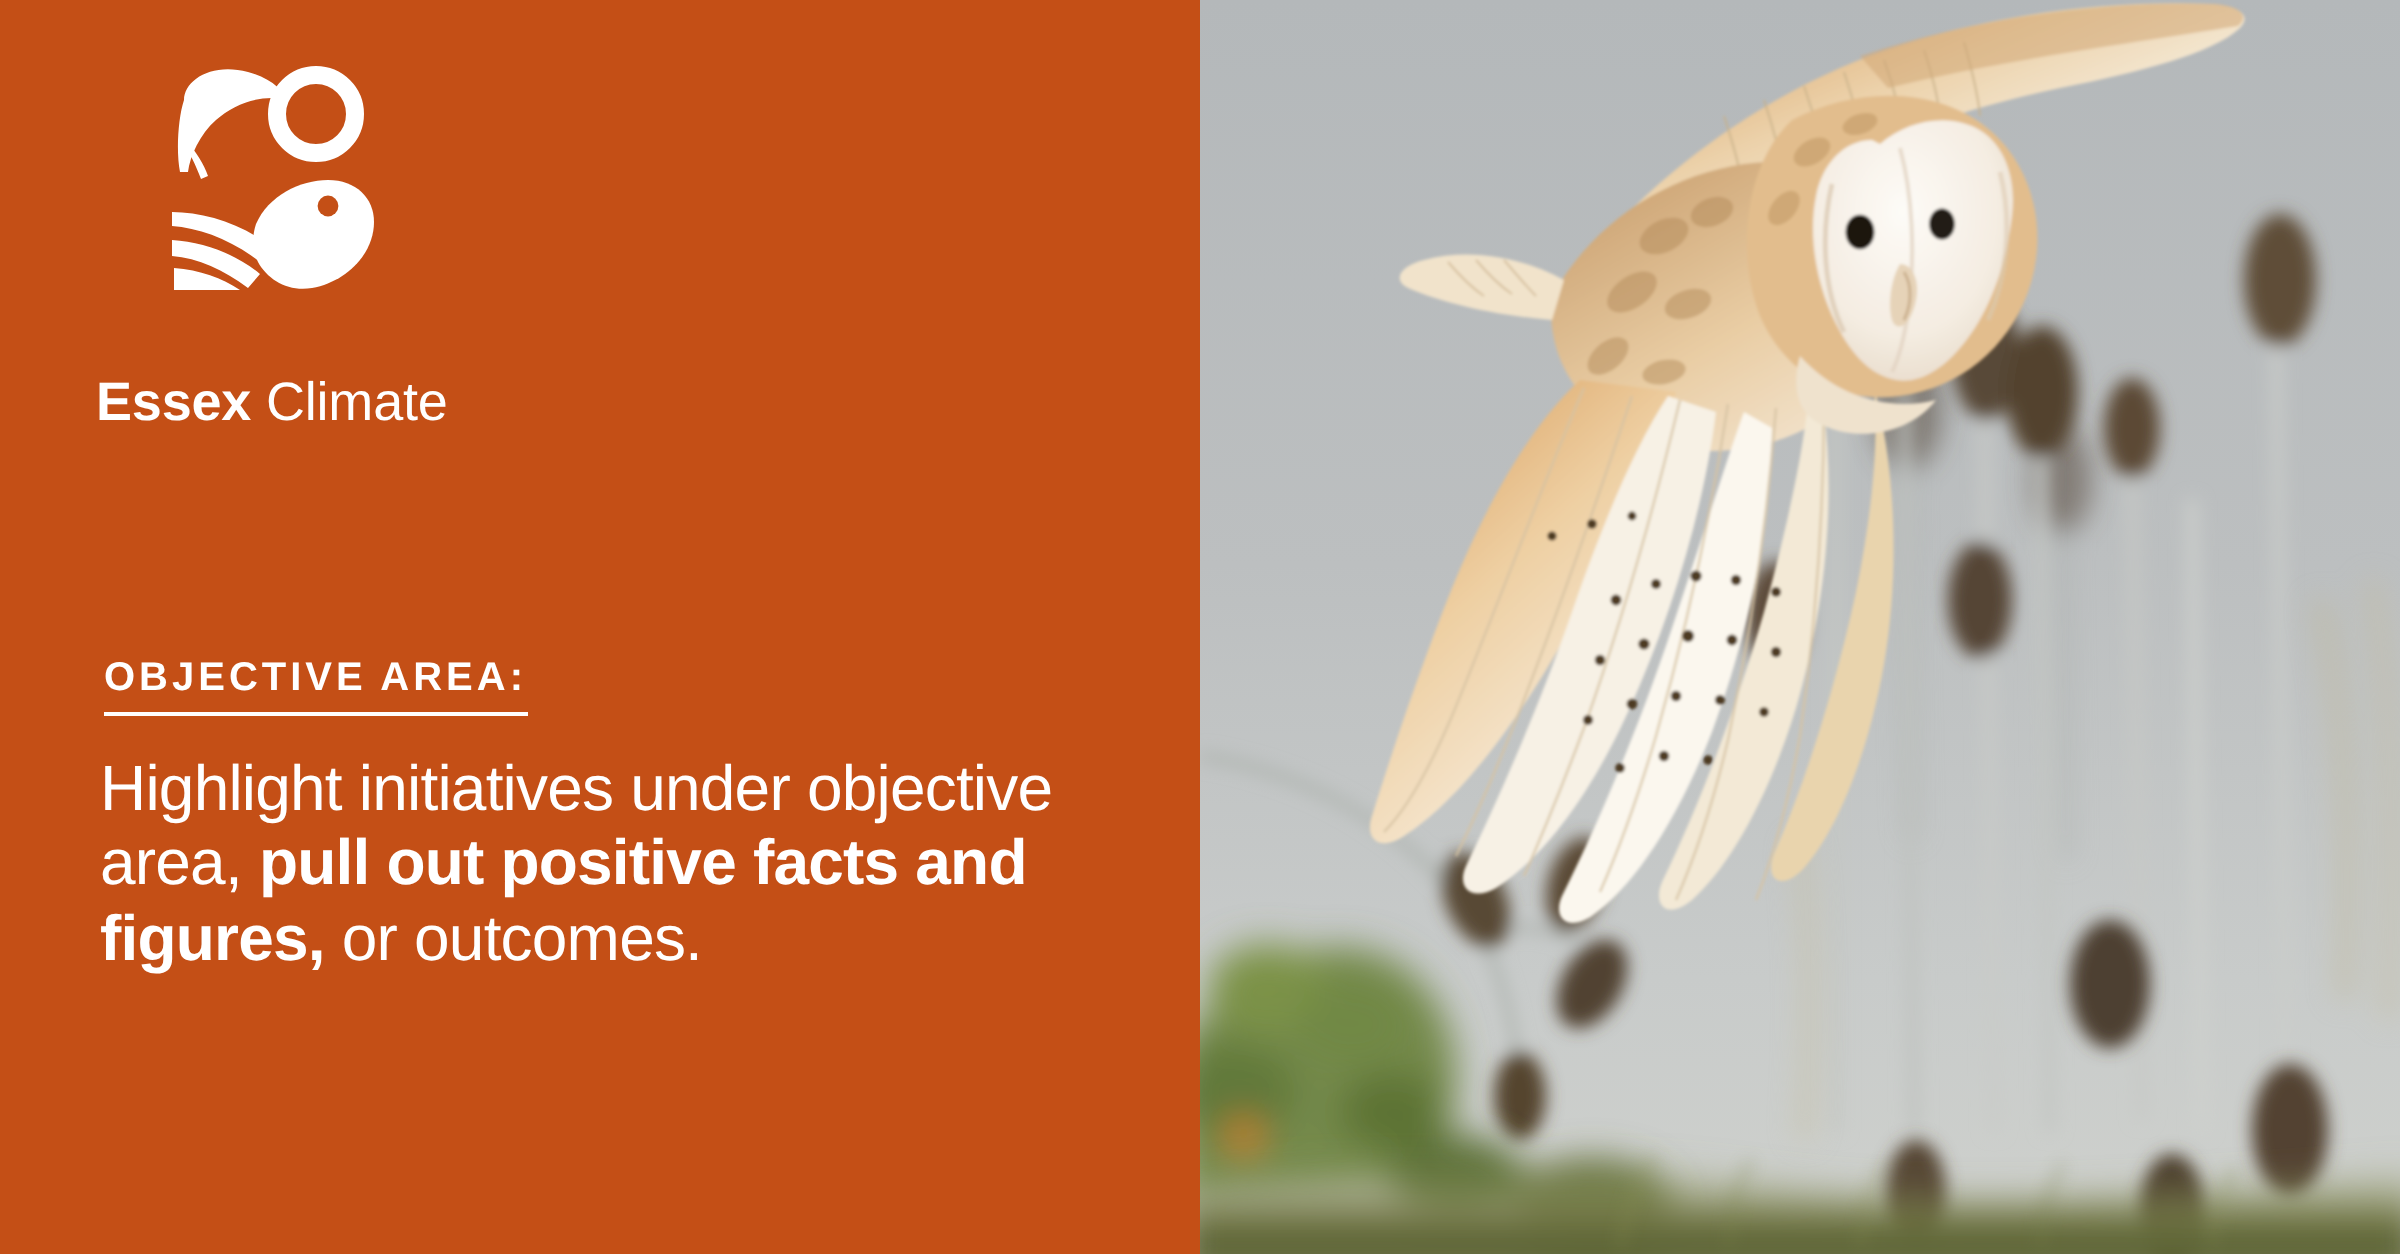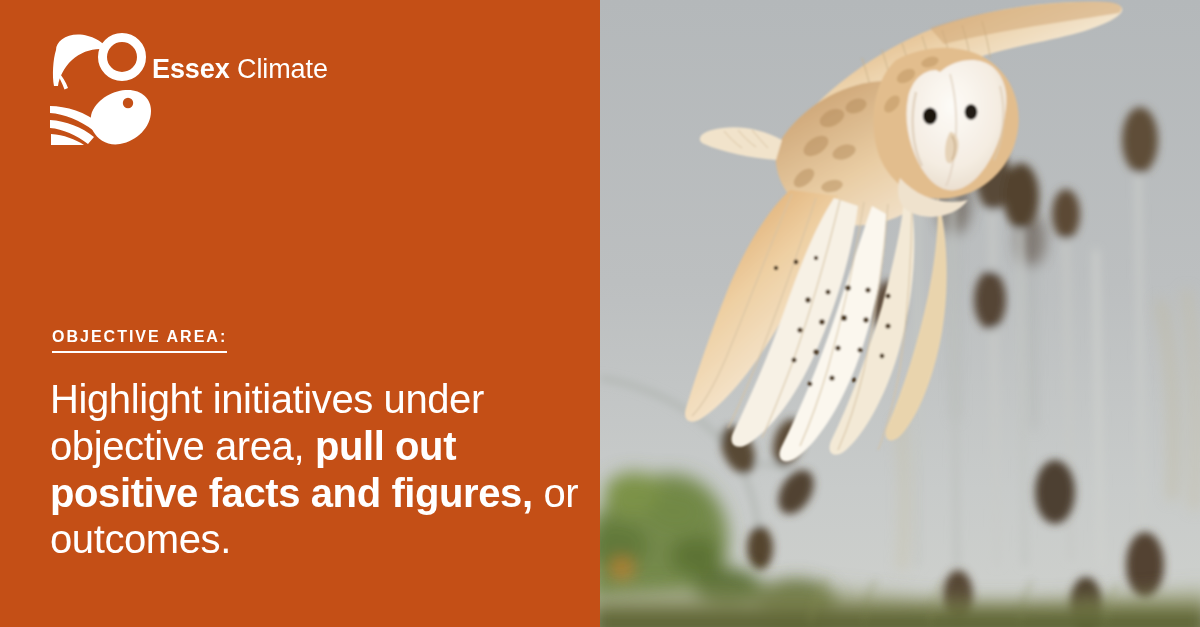--- a/index.html
+++ b/index.html
@@ -25,21 +25,23 @@
     background:#c44f16;
     flex:0 0 600px;
     overflow:hidden;
   }
 
   
   .logo {
     position:absolute;
     left:48px; top:28px;
     display:flex;
-    align-items:flex-start;
+    align-items:center;
+    gap:14px;
+    flex-direction:column;
   }
   .logo-mark { width:104px; height:118px; display:block; flex:0 0 104px; }
   .logo-mark svg { display:block; width:104px; height:118px; }
 
   .logo-words {
     display:flex; flex-direction:column;
     justify-content:center;
     line-height:1.12;
     padding-top:26px;
   }
@@ -50,36 +52,36 @@
     white-space:nowrap;
   }
   .logo-strong { font-weight:700; }
   .logo-reg    { font-weight:400; }
 
   
   .eyebrow {
     position:absolute;
     left:52px; top:328px;
     color:#ffffff;
-    font-size:16px;
+    font-size:20px;
     font-weight:700;
     letter-spacing:2.0px;
     text-transform:uppercase;
     padding-bottom:5px;
     border-bottom:2.5px solid #ffffff;
     display:inline-block;
   }
 
   
   .headline {
     position:absolute;
     left:50px; top:376px;
     width:534px;
     color:#ffffff;
-    font-size:40px;
+    font-size:32px;
     font-weight:300;
     line-height:1.17;
     letter-spacing:-0.4px;
   }
   .headline .hl-bold { font-weight:700; }
 
   
   .panel-right {
     position:relative;
     width:600px; height:627px;

